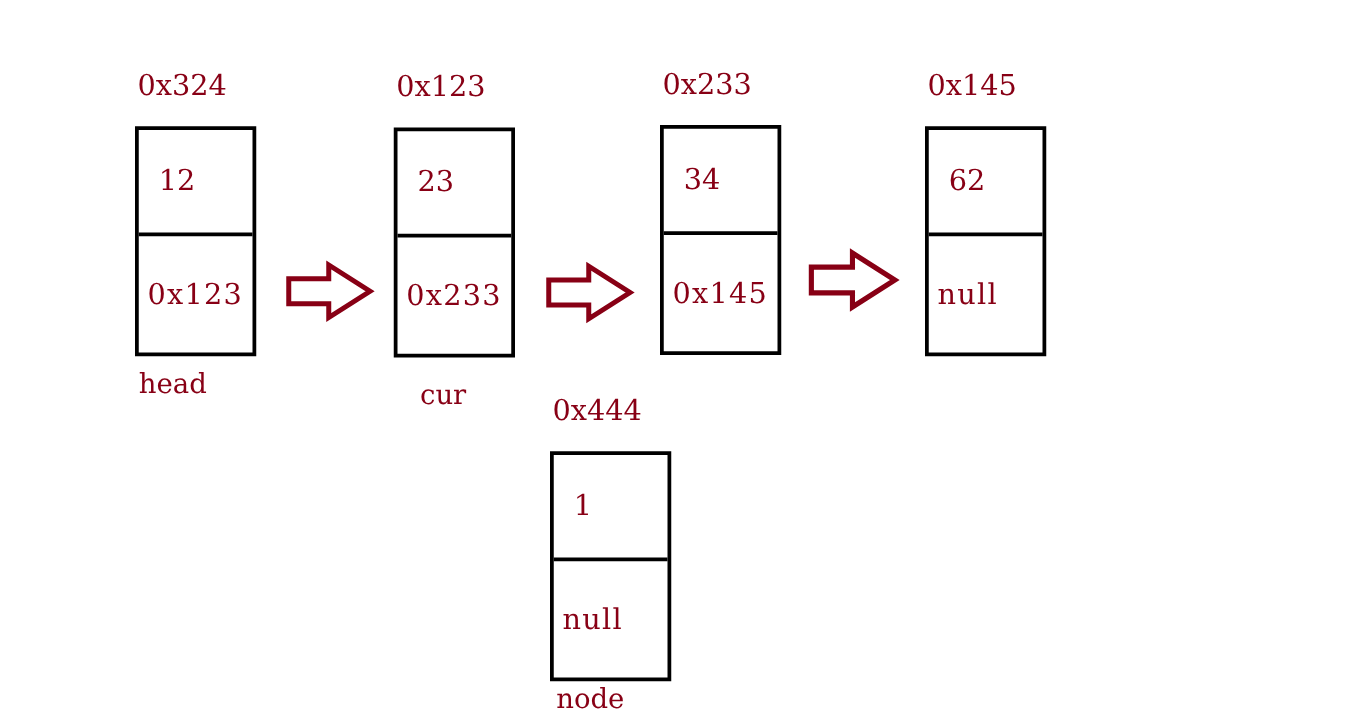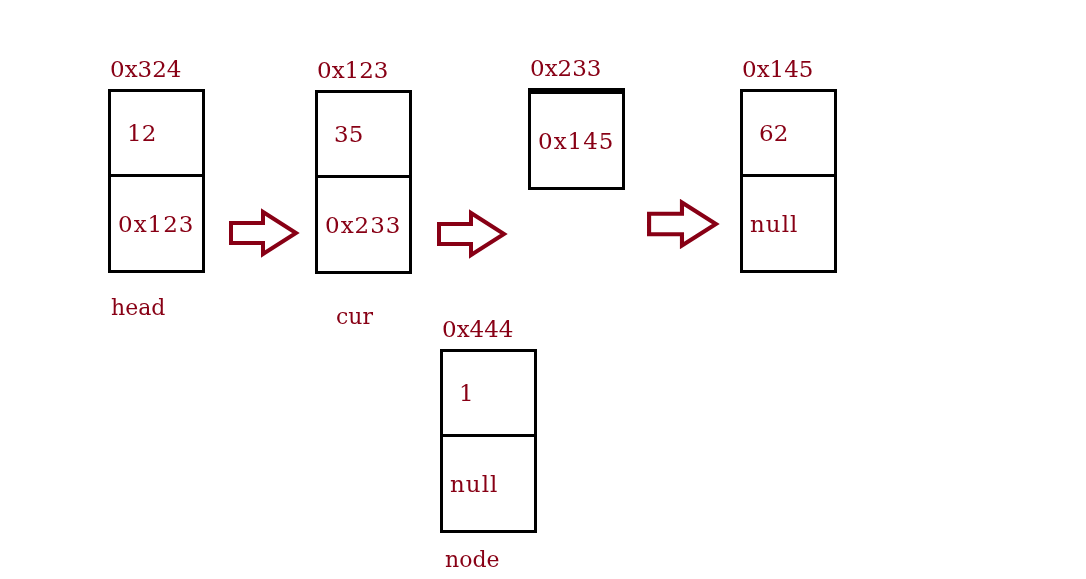--- a/index.html
+++ b/index.html
@@ -12,20 +12,21 @@
   }
   .node { position:absolute; width:97px; }
   .addr {
     position:absolute; top:-33px; left:2px;
     font-size:23px; white-space:nowrap;
   }
   .box {
     position:relative; width:91px;
     border:3px solid var(--box-border);
     background:var(--bg);
+    margin-top:12px;
   }
   .cell { display:flex; align-items:center; font-size:23px; }
   .cell.value { height:82px; padding-left:16px; }
   .cell.next  { height:93px; padding-left:7px; border-top:3px solid var(--box-border); letter-spacing:1px; }
   .tag { position:absolute; font-size:22px; white-space:nowrap; }
   .arrow { position:absolute; }
   .arrow polygon {
     fill:var(--bg); stroke:var(--accent);
     stroke-width:4; stroke-linejoin:miter;
   }
@@ -49,36 +50,39 @@
   </div>
 
   <svg class="arrow" style="left:228px; top:208px;" width="72" height="50" viewBox="0 0 72 50">
     <polygon points="3,15 35,15 35,4 68,25 35,46 35,35 3,35"></polygon>
   </svg>
 
   <div class="node" style="left:315px; top:90px;">
     <div class="addr">0x123</div>
     <div class="box">
       <div class="cell value">
-        <span>35</span>
+        <span>23</span>
       </div>
       <div class="cell next">
         <span>0x233</span>
       </div>
     </div>
     <div class="tag" style="top:214px; left:21px;">cur</div>
   </div>
 
   <svg class="arrow" style="left:436px; top:209px;" width="72" height="50" viewBox="0 0 72 50">
     <polygon points="3,15 35,15 35,4 68,25 35,46 35,35 3,35"></polygon>
   </svg>
 
   <div class="node" style="left:528px; top:88px;">
     <div class="addr">0x233</div>
     <div class="box">
+      <div class="cell value">
+        <span>34</span>
+      </div>
       <div class="cell next">
         <span>0x145</span>
       </div>
     </div>
   </div>
 
   <svg class="arrow" style="left:646px; top:195px;" width="74" height="58" viewBox="0 0 72 50">
     <polygon points="3,15 35,15 35,4 68,25 35,46 35,35 3,35"></polygon>
   </svg>
 

